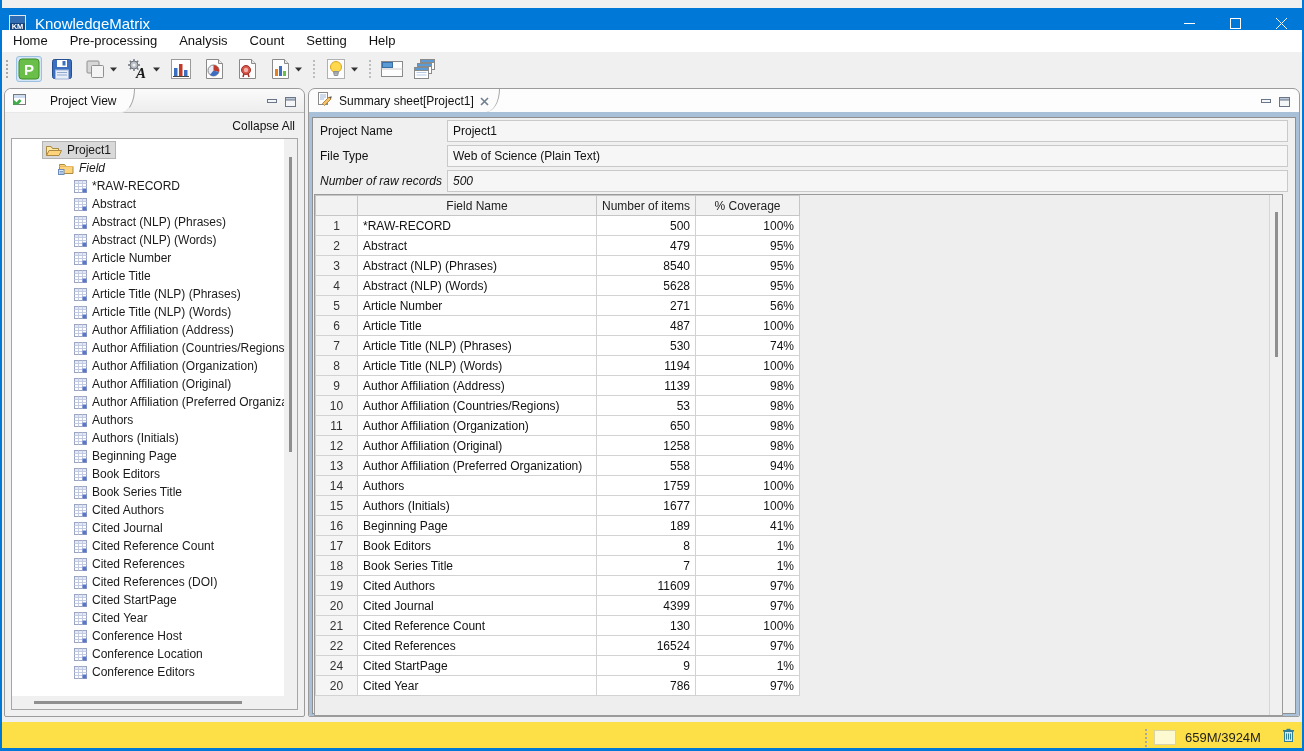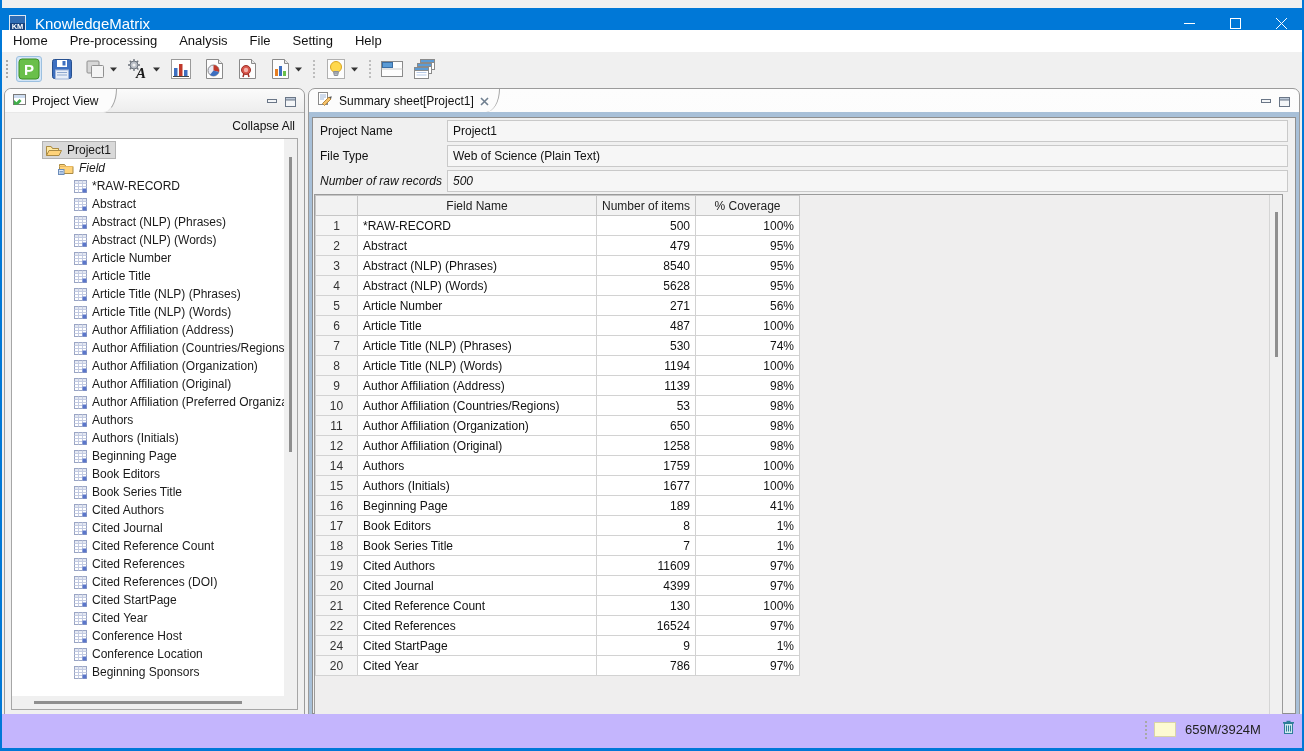--- a/index.html
+++ b/index.html
@@ -22,21 +22,21 @@
   .toolbar { position:absolute; left:2px; top:52px; width:1300px; height:34px; background:#f0f0f0; display:flex; align-items:center; }
   .tb-handle { width:5px; height:22px; margin-left:2px; background-image:radial-gradient(circle,#a8a8a8 1px,transparent 1.2px); background-size:4px 4px; background-position:1px 1px; }
   .tb-btn { width:26px; height:26px; margin-left:7px; display:flex; align-items:center; justify-content:center; border-radius:3px; }
   .tb-btn.selected { background:#d3e5f7; border:1px solid #9cc0e0; }
   .tb-arrow { width:8px; margin-left:2px; display:flex; align-items:center; }
   .tb-sep { width:5px; height:22px; margin-left:8px; background-image:radial-gradient(circle,#bdbdbd 0.8px,transparent 1px); background-size:4px 4px; background-position:1px 1px; }
 
   
   .pv-panel { position:absolute; left:4px; top:88px; width:301px; height:629px; border:1px solid #9b9b9b; border-radius:7px 7px 2px 2px; background:#f0f0f0; }
   .pv-header { position:relative; height:24px; border-bottom:1px solid #bdbdbd; background:linear-gradient(#fbfbfb,#ededed); border-radius:7px 7px 0 0; }
-  .pv-tab { position:absolute; left:0; top:0; height:24px; padding:0 18px 0 7px; background:#fcfcfc; border-right:1px solid #a5a5a5; border-bottom:1px solid #e8e8e8; border-radius:7px 0 14px 0 / 7px 0 24px 0; display:flex; align-items:center; gap:5px; }
+  .pv-tab { position:absolute; left:0; top:0; height:24px; padding:0 18px 0 7px; background:#fcfcfc; border-right:1px solid #a5a5a5; border-bottom:1px solid #e8e8e8; border-radius:7px 0 14px 0 / 7px 0 24px 0; display:flex; align-items:center; gap:23px; }
   .pv-tab-label { font-size:12px; color:#111; }
   .view-btns { position:absolute; right:7px; top:5px; display:flex; gap:7px; }
   .collapse-row { height:25px; display:flex; align-items:center; justify-content:flex-end; padding-right:9px; font-size:12px; color:#111; }
   .tree-box { position:absolute; left:6px; top:49px; right:6px; bottom:6px; border:1px solid #a6a6a6; background:#fff; overflow:hidden; }
   .tree-content { position:absolute; left:0; top:2px; right:13px; bottom:13px; overflow:hidden; }
   .tree-row { height:18px; display:flex; align-items:center; white-space:nowrap; }
   .tree-row .lbl { font-size:12px; color:#1a1a1a; margin-left:5px; }
   .tree-sel { display:flex; align-items:center; background:#d9d9d9; border:1px solid #b3b3b3; padding:0 4px 0 2px; height:18px; }
   .tree-sel .lbl { margin-left:5px; }
   .vsb { position:absolute; right:0; top:0; bottom:13px; width:13px; background:#f0f0f0; }
@@ -59,21 +59,21 @@
   table.grid { border-collapse:collapse; table-layout:fixed; }
   table.grid th, table.grid td { border:1px solid #d2d2d2; height:20px; font-size:12px; font-weight:normal; padding:0 5px; overflow:hidden; white-space:nowrap; }
   table.grid th { background:#f2f2f2; color:#222; text-align:center; border-color:#c6c6c6; }
   table.grid td { background:#fff; color:#111; }
   table.grid td.rownum { background:#f5f5f5; text-align:center; color:#333; }
   table.grid td.num { text-align:right; }
   .grid-vsb { position:absolute; right:0; top:0; bottom:0; width:13px; background:#f0f0f0; border-left:1px solid #d5d5d5; }
   .grid-vsb .thumb { position:absolute; left:5px; width:3px; background:#8f8f8f; }
 
   
-  .statusbar { position:absolute; left:2px; right:2px; bottom:3px; height:34px; background:#c4b5fd; }
+  .statusbar { position:absolute; left:2px; right:2px; bottom:3px; height:26px; background:#fde047; }
   .status-right { position:absolute; right:7px; top:0; height:30px; display:flex; align-items:center; }
   .sb-handle { width:5px; height:20px; background-image:radial-gradient(circle,#a8a8a8 1px,transparent 1.2px); background-size:4px 4px; background-position:1px 1px; margin-right:6px; }
   .mem-gauge { width:22px; height:15px; background:#fdfad2; border:1px solid #d9d4a7; margin-right:7px; }
   .mem-text { font-size:13px; color:#222; width:80px; text-align:center; margin-right:19px; }
 </style>
 </head>
 <body>
 
 <div class="titlebar">
   <div class="km-logo">KM</div>
@@ -94,21 +94,21 @@
           <path d="M0 0 L11 11 M11 0 L0 11" stroke="#fff" stroke-width="1"></path>
         </svg>
       </div>
   </div>
 </div>
 
 <div class="menubar">
     <div class="menu-item">Home</div>
     <div class="menu-item">Pre-processing</div>
     <div class="menu-item">Analysis</div>
-    <div class="menu-item">File</div>
+    <div class="menu-item">Count</div>
     <div class="menu-item">Setting</div>
     <div class="menu-item">Help</div>
   </div>
 
 <div class="toolbar">
   <div class="tb-handle"></div>
 <div class="tb-btn selected">
       <span style="display: inline-flex;">
         <svg width="22" height="22">
           <rect x="1" y="1" width="20" height="20" rx="3" fill="#6abf4b" stroke="#3d8f22"></rect>
@@ -649,21 +649,21 @@
         <div class="tree-row" style="padding-left: 62px;">
           <span style="display: inline-flex; align-items: center;">
             <span style="display: inline-flex;">
               <svg width="13" height="13">
                 <rect x="0.5" y="0.5" width="12" height="12" fill="#fff" stroke="#9aa5c4"></rect>
                 <rect x="1" y="1" width="11" height="2.5" fill="#e4e8f2"></rect>
                 <path d="M0.5 3.5 H12.5 M0.5 6.5 H12.5 M0.5 9.5 H12.5 M4.5 0.5 V12.5 M8.5 0.5 V12.5" stroke="#c3cbe2" stroke-width="1"></path>
                 <rect x="8.5" y="8.5" width="4" height="4" fill="#5b76c9"></rect>
               </svg>
             </span>
-            <span class="lbl">Beginning Sponsors</span>
+            <span class="lbl">Conference Editors</span>
           </span>
         </div>
       </div>
     <div class="vsb">
         <div class="thumb" style="top:18px;height:295px;"></div>
       </div>
     <div class="hsb">
         <div class="thumb" style="left:22px;width:208px;"></div>
       </div>
     <div class="sb-corner"></div>
@@ -791,20 +791,26 @@
                 <td class="num">650</td>
                 <td class="num">98%</td>
               </tr>
               <tr>
                 <td class="rownum">12</td>
                 <td class="">Author Affiliation (Original)</td>
                 <td class="num">1258</td>
                 <td class="num">98%</td>
               </tr>
               <tr>
+                <td class="rownum">13</td>
+                <td class="">Author Affiliation (Preferred Organization)</td>
+                <td class="num">558</td>
+                <td class="num">94%</td>
+              </tr>
+              <tr>
                 <td class="rownum">14</td>
                 <td class="">Authors</td>
                 <td class="num">1759</td>
                 <td class="num">100%</td>
               </tr>
               <tr>
                 <td class="rownum">15</td>
                 <td class="">Authors (Initials)</td>
                 <td class="num">1677</td>
                 <td class="num">100%</td>

